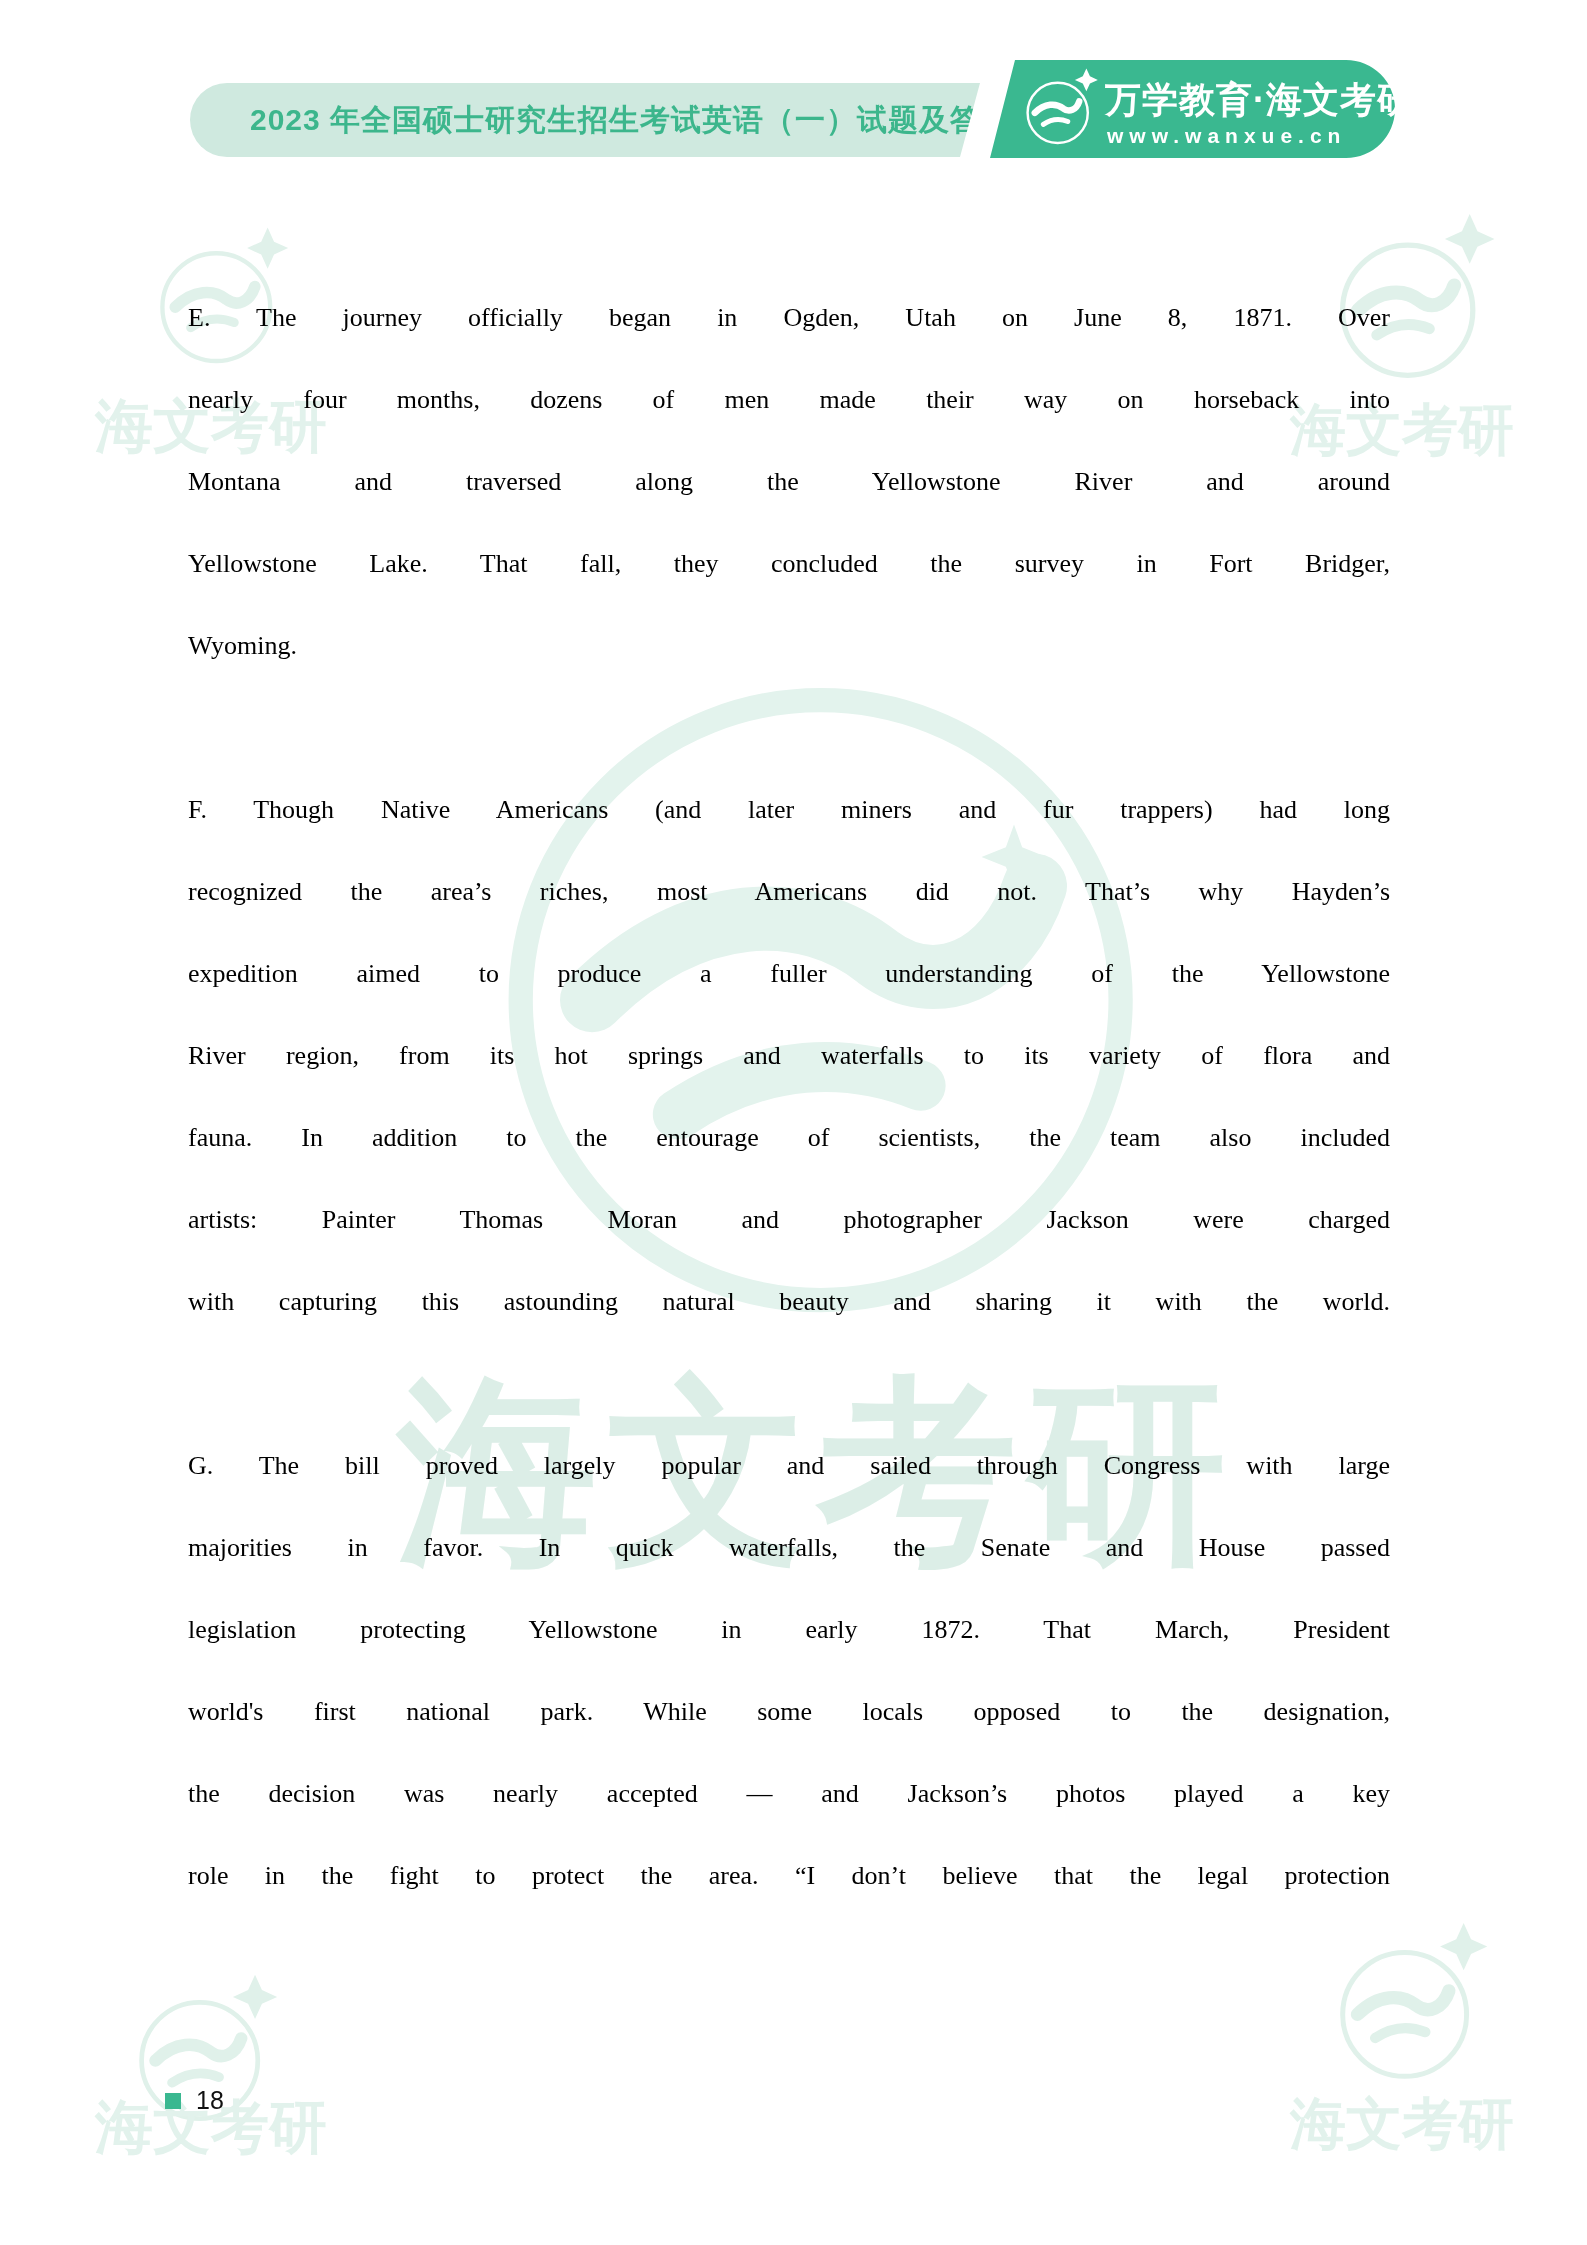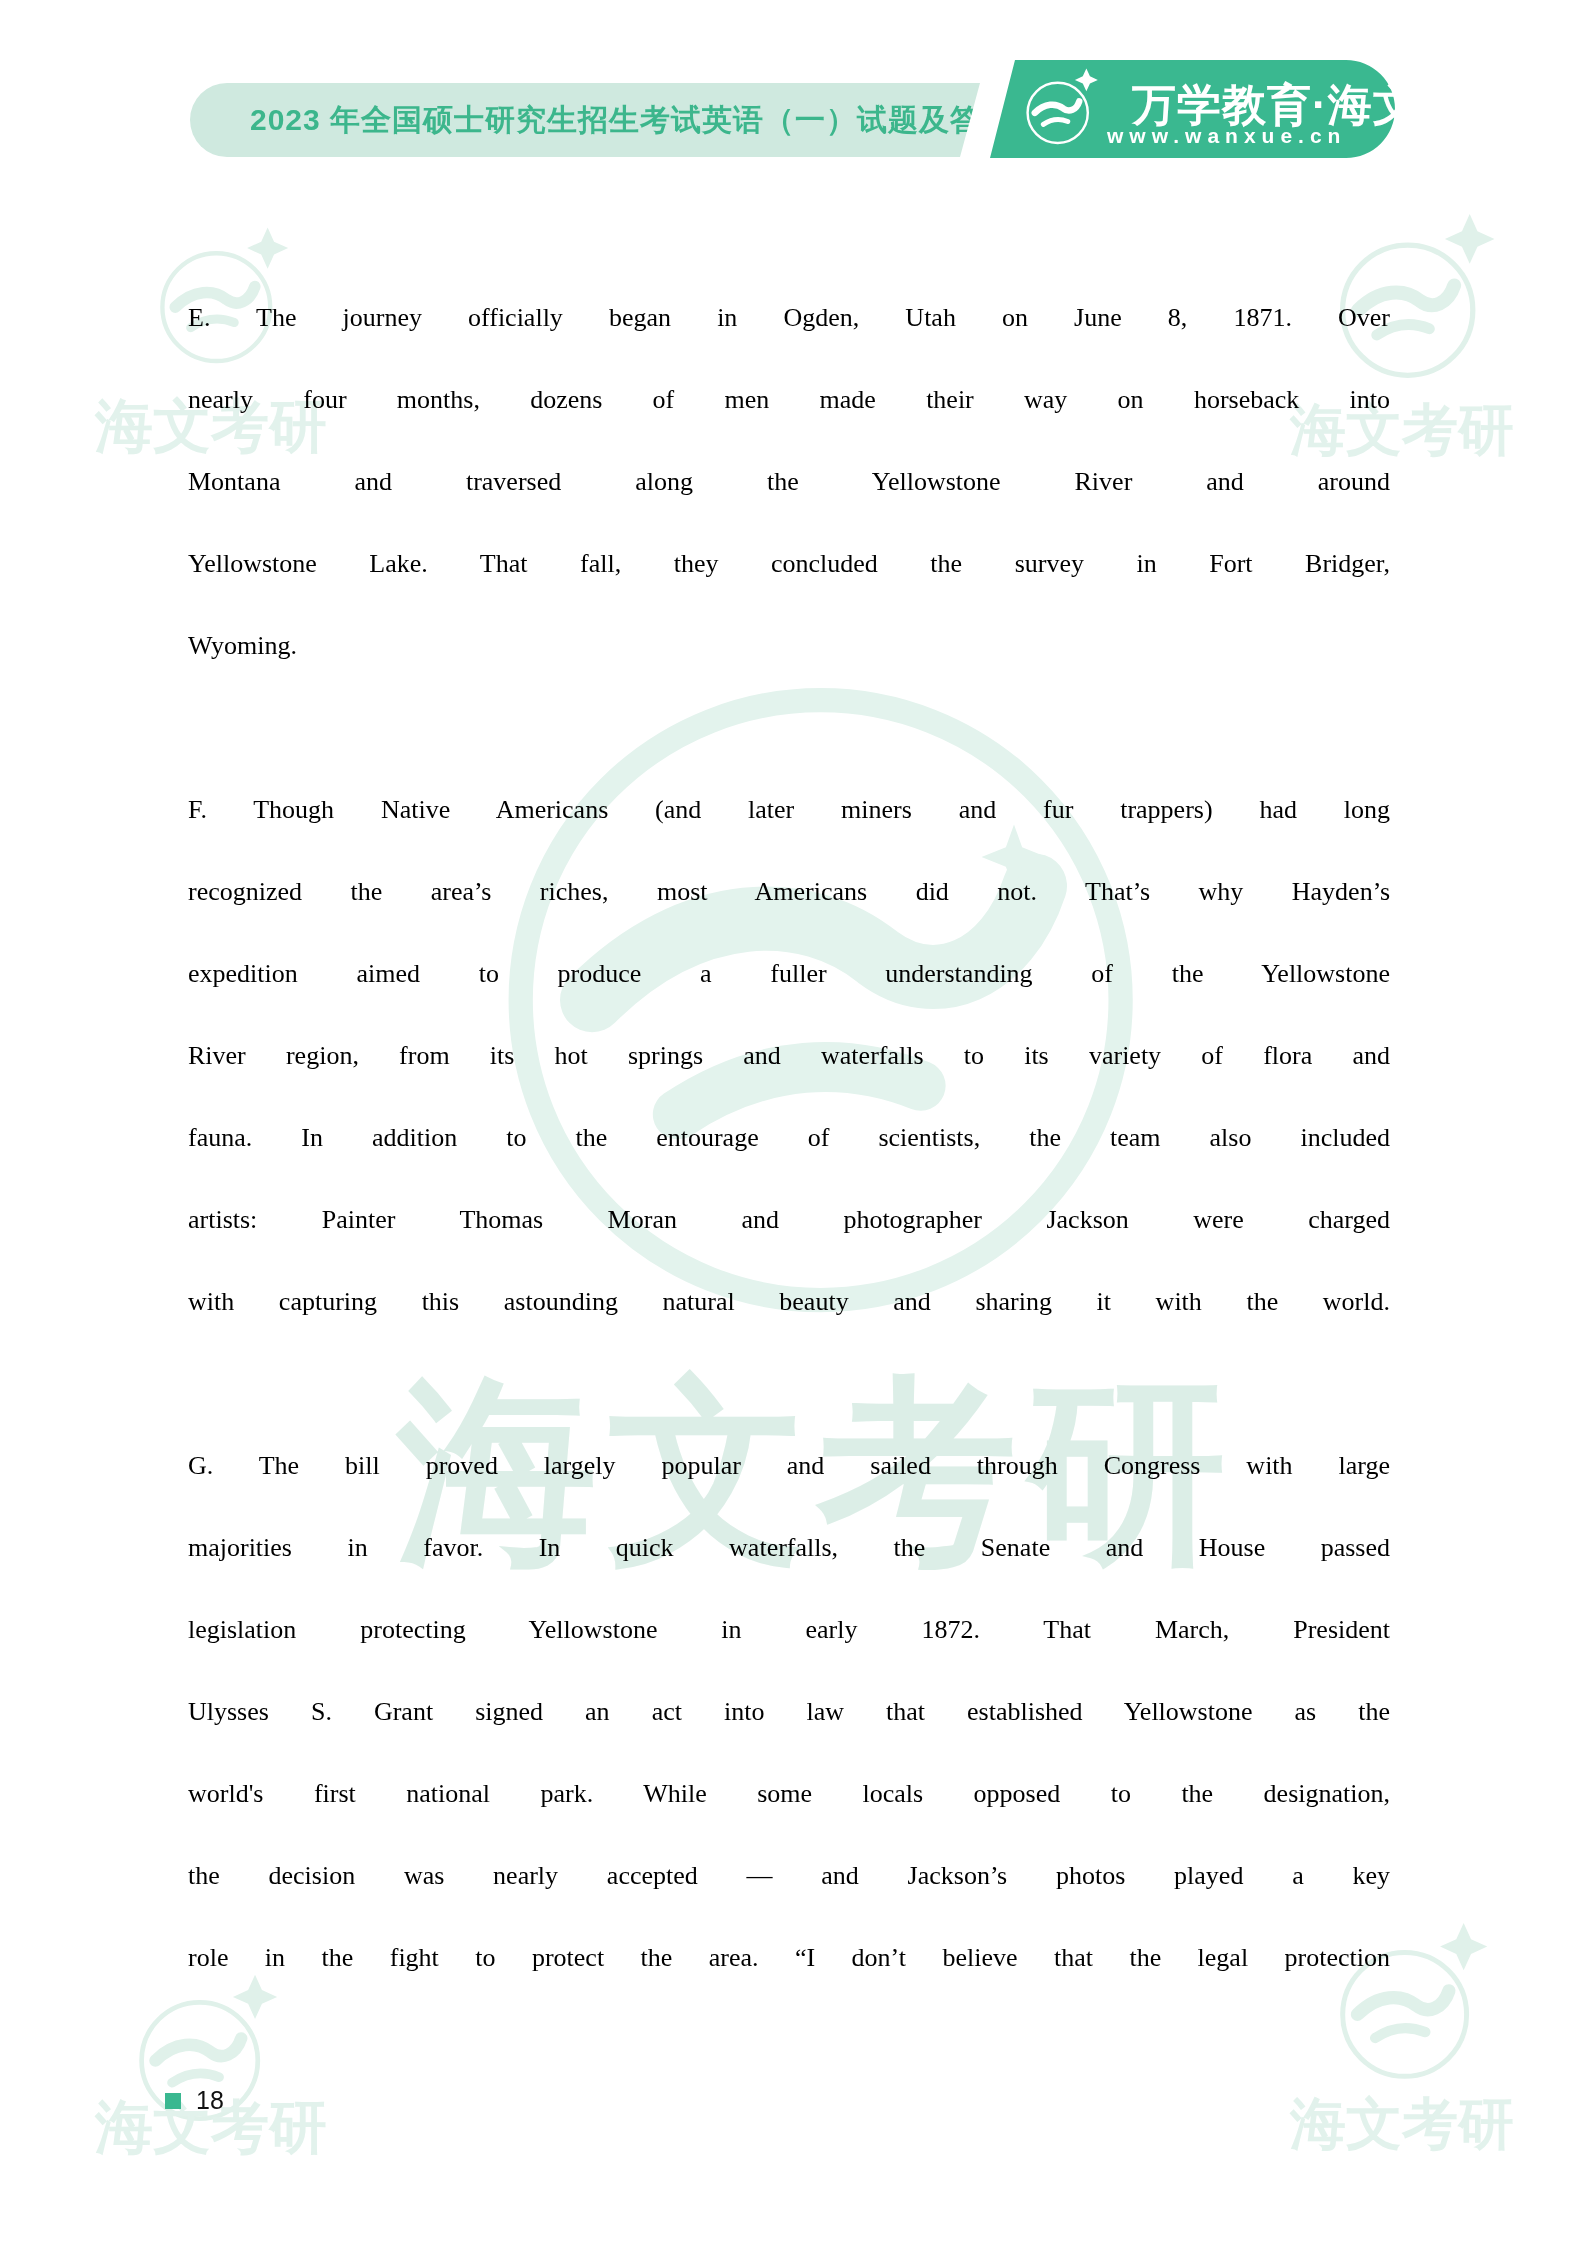--- a/index.html
+++ b/index.html
@@ -16,22 +16,22 @@
     z-index:3;
   }
   .title-badge span{
     font-family:"Liberation Sans",sans-serif;font-weight:bold;
     font-size:30px;color:#3cb68c;letter-spacing:1px;white-space:nowrap;
   }
   .brand-ribbon{position:absolute;left:980px;top:50px;width:430px;height:120px;z-index:3;}
   .brand-icon{position:absolute;left:1019px;top:67px;width:86px;height:86px;color:#ffffff;z-index:4;}
   .brand-name{
     position:absolute;left:1105px;top:76px;width:290px;z-index:4;
-    font-family:"Liberation Sans",sans-serif;font-weight:bold;font-size:44px;
-    color:#ffffff;white-space:nowrap;letter-spacing:1px;margin-left:27px;
+    font-family:"Liberation Sans",sans-serif;font-weight:bold;font-size:36px;
+    color:#ffffff;white-space:nowrap;letter-spacing:1px;
   }
   .brand-url{
     position:absolute;left:1107px;top:124px;width:290px;z-index:4;
     font-family:"Liberation Sans",sans-serif;font-weight:bold;font-size:21px;
     color:#ffffff;white-space:nowrap;letter-spacing:6px;
   }
   
   .text-block{position:absolute;left:188px;top:277px;width:1202px;z-index:2;}
   .line{
     height:82px;line-height:82px;font-size:26px;color:#000000;
@@ -142,21 +142,20 @@
     <div class="line jline">River region, from its hot springs and waterfalls to its variety of flora and</div>
     <div class="line jline">fauna. In addition to the entourage of scientists, the team also included</div>
     <div class="line jline">artists: Painter Thomas Moran and photographer Jackson were charged</div>
     <div class="line jline">with capturing this astounding natural beauty and sharing it with the world.</div>
   </div>
   <div class="para-gap"></div>
   <div>
     <div class="line jline">G. The bill proved largely popular and sailed through Congress with large</div>
     <div class="line jline">majorities in favor. In quick waterfalls, the Senate and House passed</div>
     <div class="line jline">legislation protecting Yellowstone in early 1872. That March, President</div>
-    <div class="line jline">Ulysses S. Grant signed an act into law that established Yellowstone as the</div>
     <div class="line jline">world's first national park. While some locals opposed to the designation,</div>
     <div class="line jline">the decision was nearly accepted — and Jackson’s photos played a key</div>
     <div class="line jline">role in the fight to protect the area. “I don’t believe that the legal protection</div>
   </div>
 </div>
 
 <div class="footer">
   <div class="sq"></div>
   <div class="num">18</div>
 </div>

